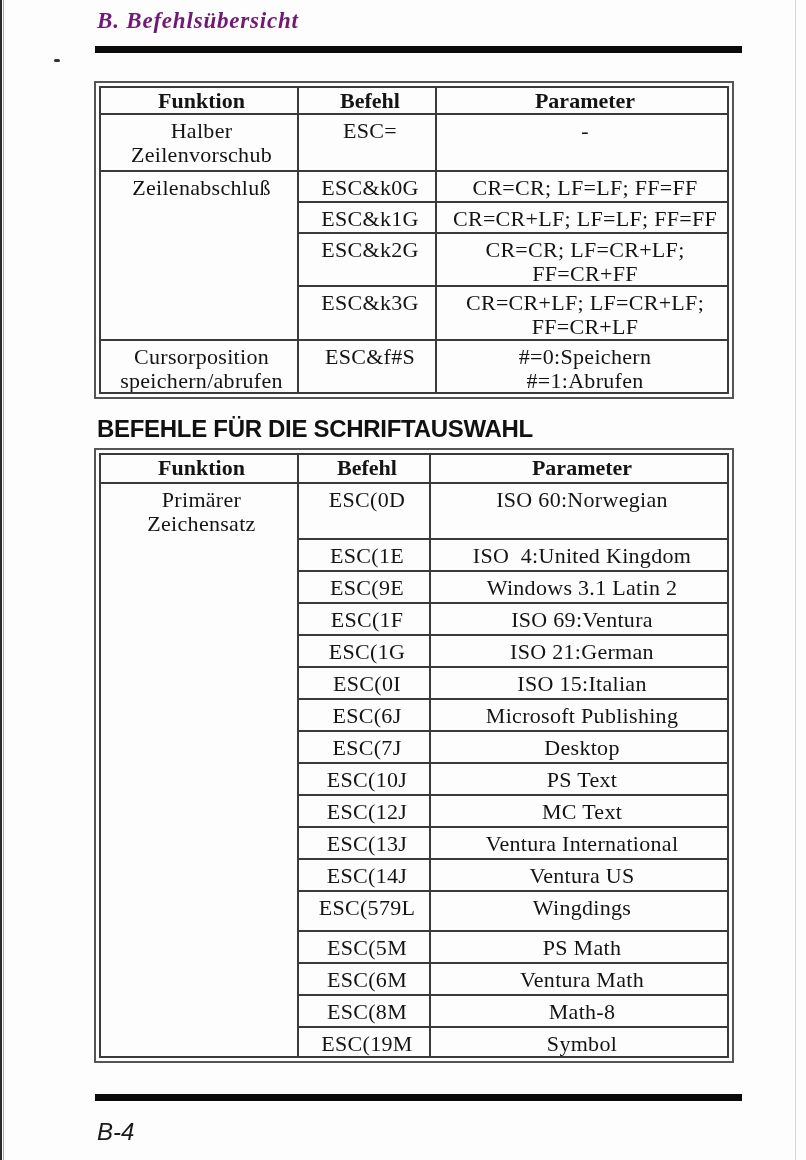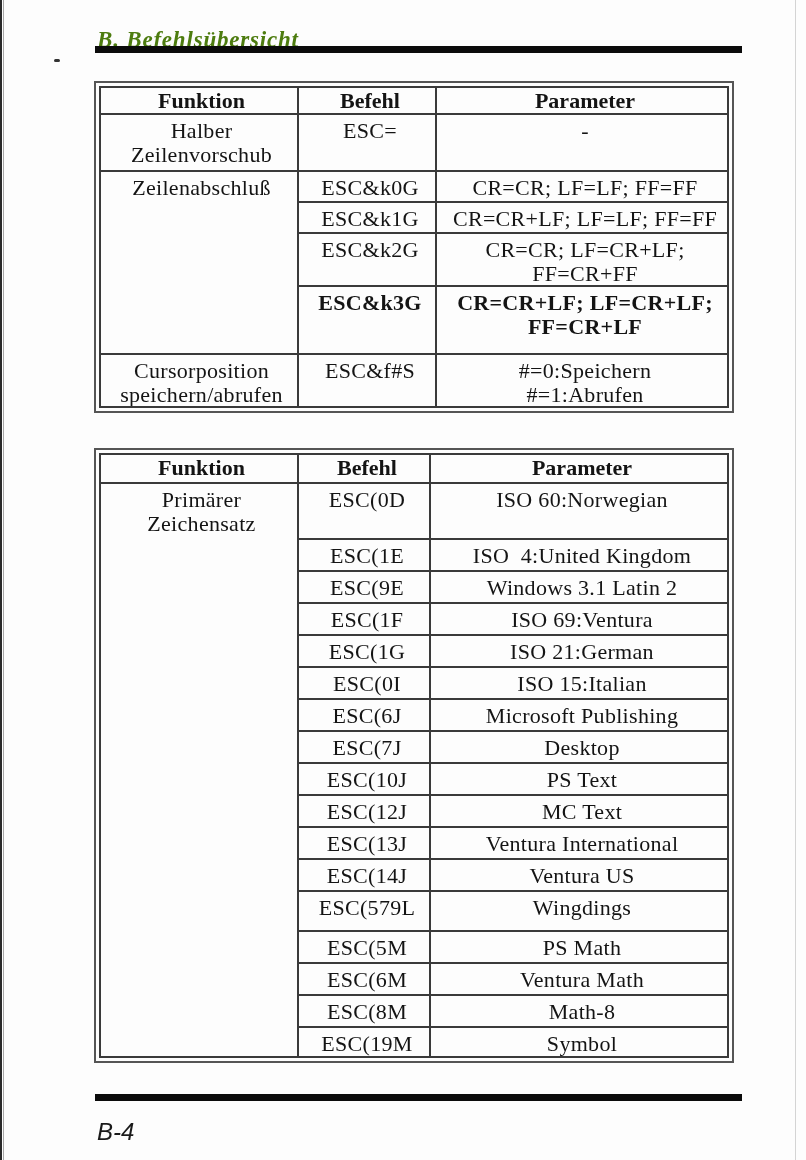--- a/index.html
+++ b/index.html
@@ -4,23 +4,23 @@
   <style>
     html, body { margin: 0; padding: 0; }
     body { width: 806px; height: 1160px; background: #fdfdfd; overflow: hidden; }
     .page { position: relative; width: 806px; height: 1160px; background: #fdfdfd; color: #141414; }
     .page-edge-left { position: absolute; left: 0; top: 0; width: 2px; height: 1160px; background: #2a2a2a; }
     .page-edge-left-2 { position: absolute; left: 3px; top: 0; width: 1px; height: 1160px; background: #a8a8a8; }
     .page-edge-right { position: absolute; left: 795px; top: 0; width: 1px; height: 1160px; background: #d4d4d4; }
     .scan-speck { position: absolute; left: 54px; top: 59px; width: 6px; height: 3px; background: #333; border-radius: 2px; }
 
     .section-title {
-      position: absolute; left: 97px; top: 28px;
+      position: absolute; left: 97px; top: 9px;
       font-family: "Liberation Serif", serif; font-style: italic; font-weight: bold;
-      font-size: 23px; line-height: 23px; letter-spacing: 0.8px; white-space: nowrap; color: #4d7c0f;
+      font-size: 23px; line-height: 23px; letter-spacing: 0.8px; white-space: nowrap; color: #701a75;
     }
     .rule { position: absolute; left: 95px; width: 647px; height: 7px; background: #0b0b0b; }
     .rule-top { top: 46px; }
     .rule-bottom { top: 1094px; }
 
     .subheading {
       position: absolute; left: 97px; top: 417px; margin: 0;
       font-family: "Liberation Sans", sans-serif; font-weight: bold;
       font-size: 24px; line-height: 24px; letter-spacing: -0.3px; white-space: nowrap; color: #111;
     }
@@ -91,36 +91,37 @@
           </tr>
           <tr style="height: 31px;">
             <td class="c-befehl">ESC&amp;k1G</td>
             <td class="c-parameter">CR=CR+LF; LF=LF; FF=FF</td>
           </tr>
           <tr style="height: 49px;">
             <td class="c-befehl">ESC&amp;k2G</td>
             <td class="c-parameter">CR=CR; LF=CR+LF;
 FF=CR+FF</td>
           </tr>
-          <tr style="height: 68px; font-weight: bold;">
+          <tr style="height: 54px;">
             <td class="c-befehl">ESC&amp;k3G</td>
             <td class="c-parameter">CR=CR+LF; LF=CR+LF;
 FF=CR+LF</td>
           </tr>
           <tr style="height: 51px;">
             <td class="c-funktion" rowspan="1">Cursorposition
 speichern/abrufen</td>
             <td class="c-befehl">ESC&amp;f#S</td>
             <td class="c-parameter">#=0:Speichern
 #=1:Abrufen</td>
           </tr>
         </tbody>
     </table>
   </div>
 
+  <h2 class="subheading">BEFEHLE FÜR DIE SCHRIFTAUSWAHL</h2>
 
   <div class="table-frame" id="frame-1">
     <table class="cmd">
       <colgroup>
         <col style="width:198px">
         <col style="width:132px">
         <col>
       </colgroup>
       <thead>
         <tr>

